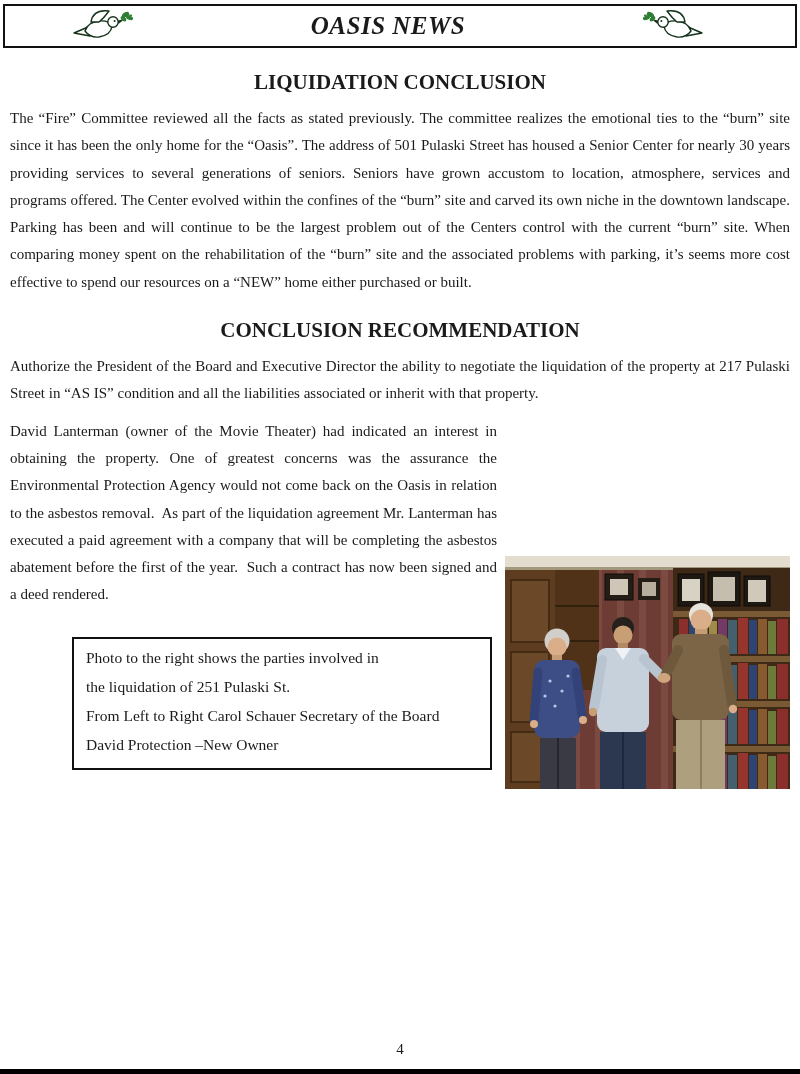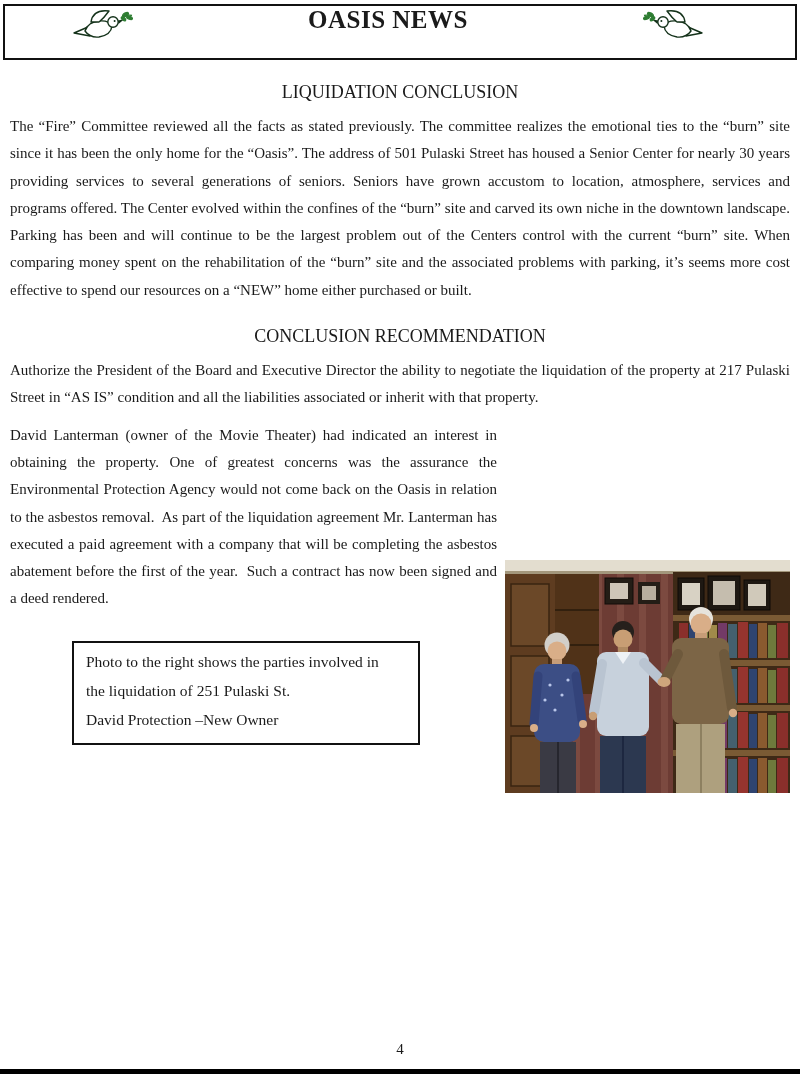--- a/index.html
+++ b/index.html
@@ -8,55 +8,56 @@
     width: 800px; height: 1074px;
     background: #ffffff;
     color: #1a1a1a;
     font-family: "Liberation Serif", serif;
     position: relative;
     overflow: hidden;
   }
   .header {
     margin: 4px 3px 0 3px;
     border: 2px solid #111;
-    height: 56px;
+    height: 44px;
     display: flex;
-    align-items: flex-start;
+    align-items: center;
+    font-style: italic;
   }
   .dove { flex: 0 0 auto; line-height: 0; }
   .dove-left { margin-left: 66px; }
   .dove-right { margin-right: 90px; transform: scaleX(-1); }
   .title {
     flex: 1 1 auto;
     text-align: center;
     font-size: 25px;
     font-weight: bold;
     letter-spacing: 0.5px;
   }
   main { margin: 0 10px; }
   h2.section-heading {
     text-align: center;
-    font-size: 18px;
+    font-size: 21px;
     margin: 22px 0 10px;
-    font-weight: normal;
+    font-weight: bold;
   }
   p.body-text {
     text-align: justify;
     font-size: 15px;
     line-height: 27.3px;
     margin: 0 0 10px 0;
   }
   .photo-float {
     float: right;
     width: 285px;
     height: 233px;
     margin: 138px 0 8px 8px;
   }
   .caption-box {
-    width: 348px;
+    width: 420px;
     margin: 28px 0 0 62px;
     border: 2px solid #111;
     padding: 10px 12px 3px 12px;
     overflow: hidden; 
   }
   .caption-box p {
     font-size: 15.5px;
     line-height: 18px;
     margin: 0 0 11px 0;
   }
@@ -241,20 +242,21 @@
         <line x1="196" y1="164" x2="196" y2="233" stroke="#8d8060" stroke-width="2"></line>
 
         <ellipse cx="159" cy="122" rx="6.5" ry="5" fill="#cfa67c"></ellipse>
       </svg>
     </span><span>David Lanterman (owner of the Movie Theater) had indicated an interest in obtaining the property. One of greatest concerns was the assurance the Environmental Protection Agency would not come back on the Oasis in relation to the asbestos removal.&nbsp; As part of the liquidation agreement Mr. Lanterman has executed a paid agreement with a company that will be completing the asbestos abatement before the first of the year.&nbsp; Such a contract has now been signed and a deed rendered.</span>
   </p>
 
   <div class="caption-box">
     <p>Photo to the right shows the parties involved in</p>
     <p>the liquidation of 251 Pulaski St.</p>
+    <p>From Left to Right Carol Schauer Secretary of the Board</p>
     <p>David Protection –New Owner</p>
   </div>
 
   <div class="clear"></div>
 </main>
 
 <div class="page-number">4</div>
 <div class="bottom-edge"></div>
 
 </body></html>

